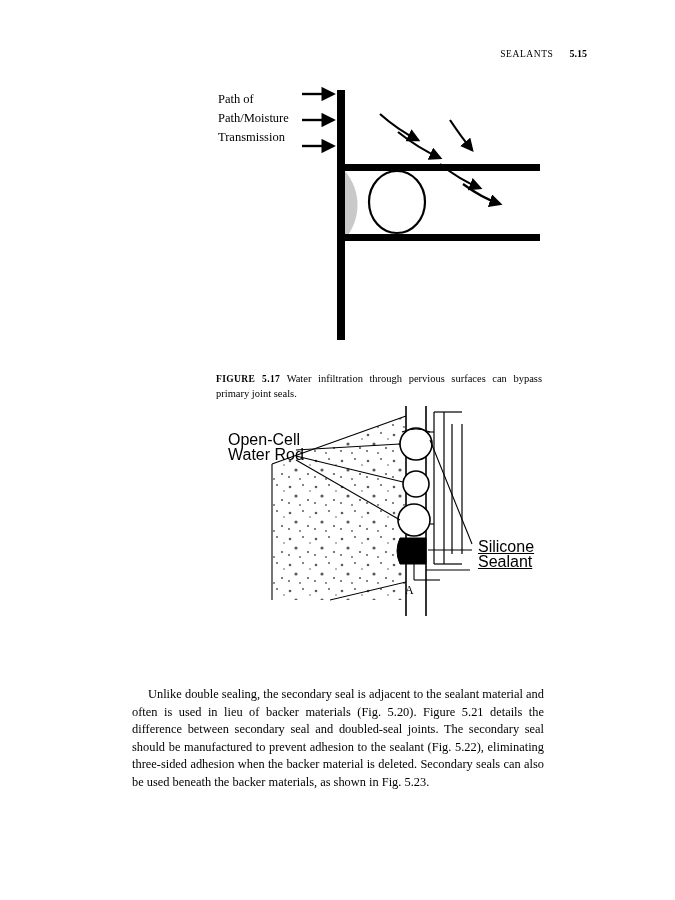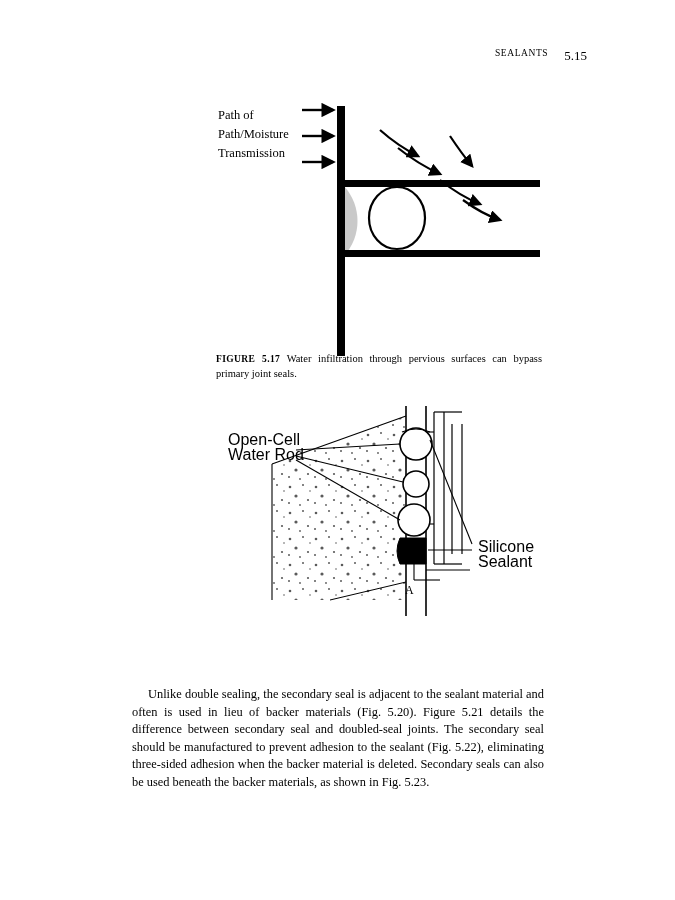--- a/index.html
+++ b/index.html
@@ -21,60 +21,61 @@
     height: 900px;
     box-sizing: border-box;
   }
 
   
   .running-head {
     position: absolute;
     top: 48px;
     right: 88px;
     display: flex;
-    align-items: flex-start;
+    align-items: center;
     gap: 16px;
   }
   .running-head .chapter-name {
     font-family: "Liberation Serif", serif;
     font-size: 9.5px;
     letter-spacing: 0.6px;
     font-variant: small-caps;
     text-transform: uppercase;
   }
   .running-head .folio {
     font-family: "Liberation Serif", serif;
-    font-size: 13px;
-    font-weight: normal;
+    font-size: 10px;
+    font-weight: bold;
   }
 
   
   .fig517-wrap {
     position: absolute;
-    top: 78px;
+    top: 62px;
     left: 0;
     width: 562px;
     height: 280px;
   }
   .fig517-label {
     position: absolute;
     left: 218px;
     top: 28px;
     font-size: 12.5px;
     line-height: 19px;
     font-family: "Liberation Serif", serif;
   }
 
   
   .caption {
     position: absolute;
     font-size: 10.5px;
     line-height: 14.5px;
     font-family: "Liberation Serif", serif;
     text-align: justify;
+    margin-top: 20px;
   }
   .caption .figno {
     font-weight: bold;
     font-size: 9.5px;
     letter-spacing: 0.4px;
   }
   .caption .it {
     font-style: italic;
   }
   #caption-517 {
@@ -102,20 +103,21 @@
     line-height: 15px;
     font-family: "Liberation Sans", sans-serif;
   }
   #lbl-backer {
     left: 228px;
     top: 432px;
   }
   #lbl-silicone {
     left: 478px;
     top: 539px;
+    text-decoration: underline;
   }
   #lbl-a {
     left: 405px;
     top: 583px;
     font-size: 12px;
     font-family: "Liberation Serif", serif;
   }
 
   
   .body-copy {

